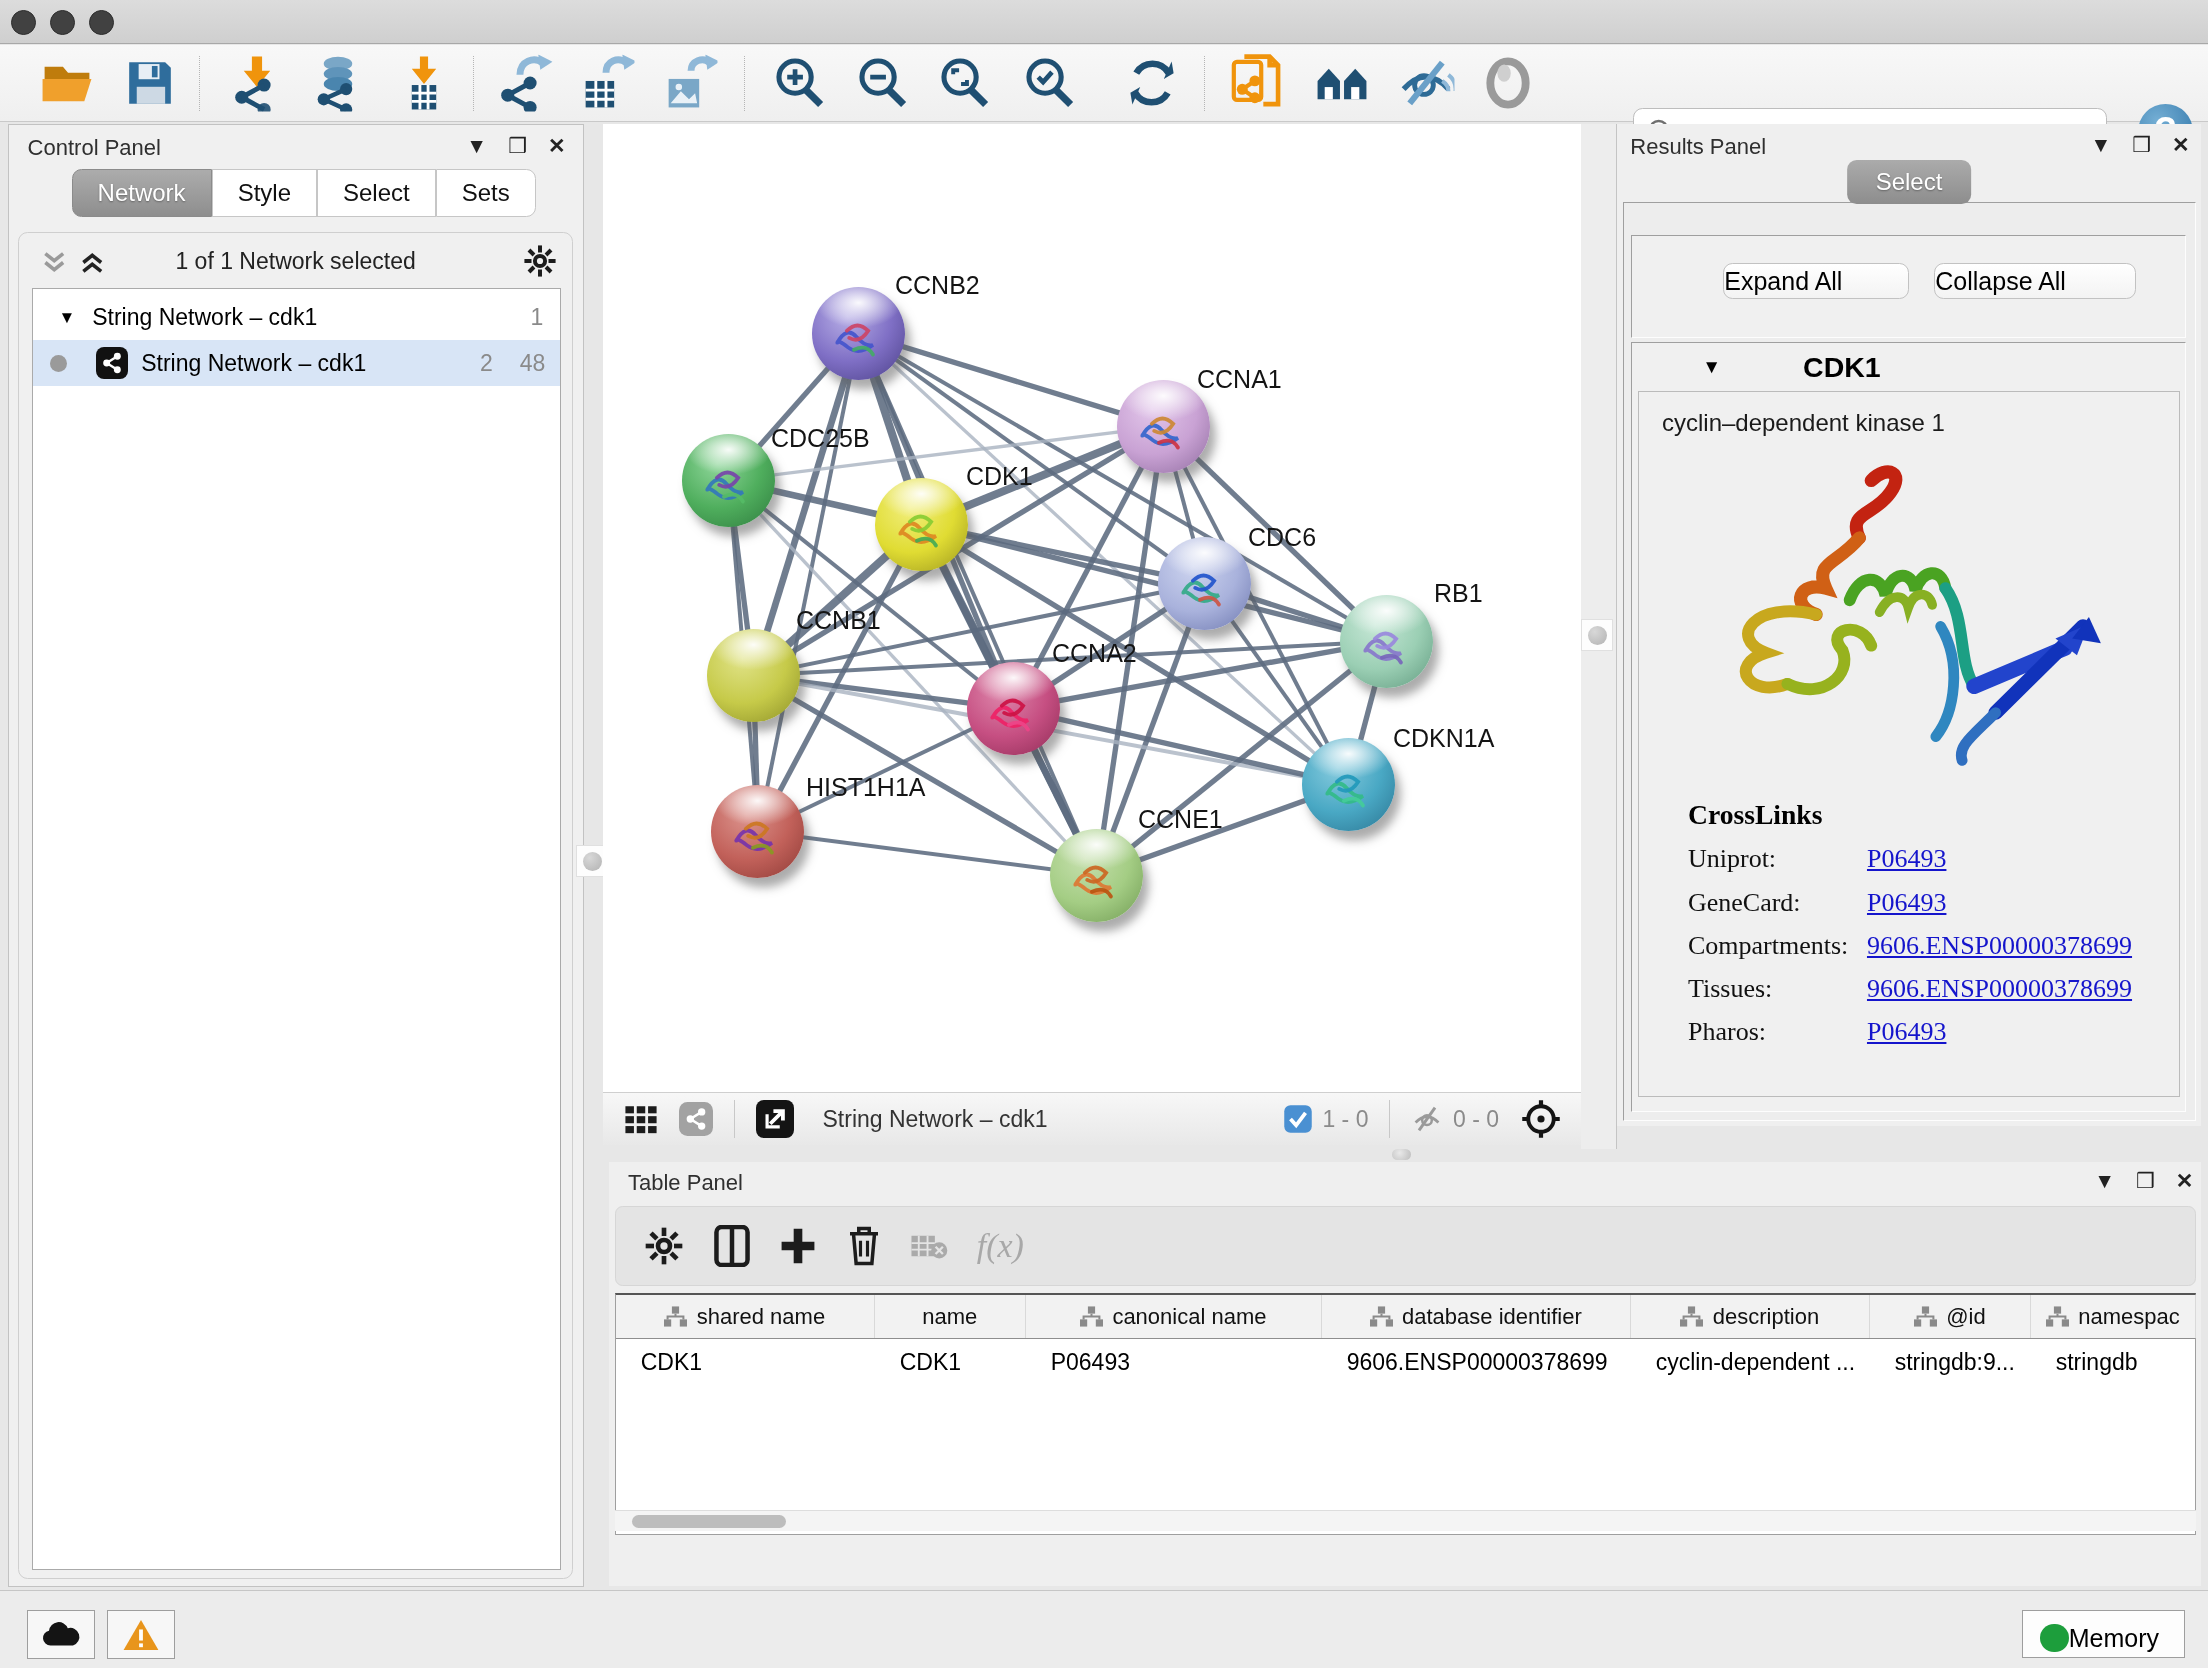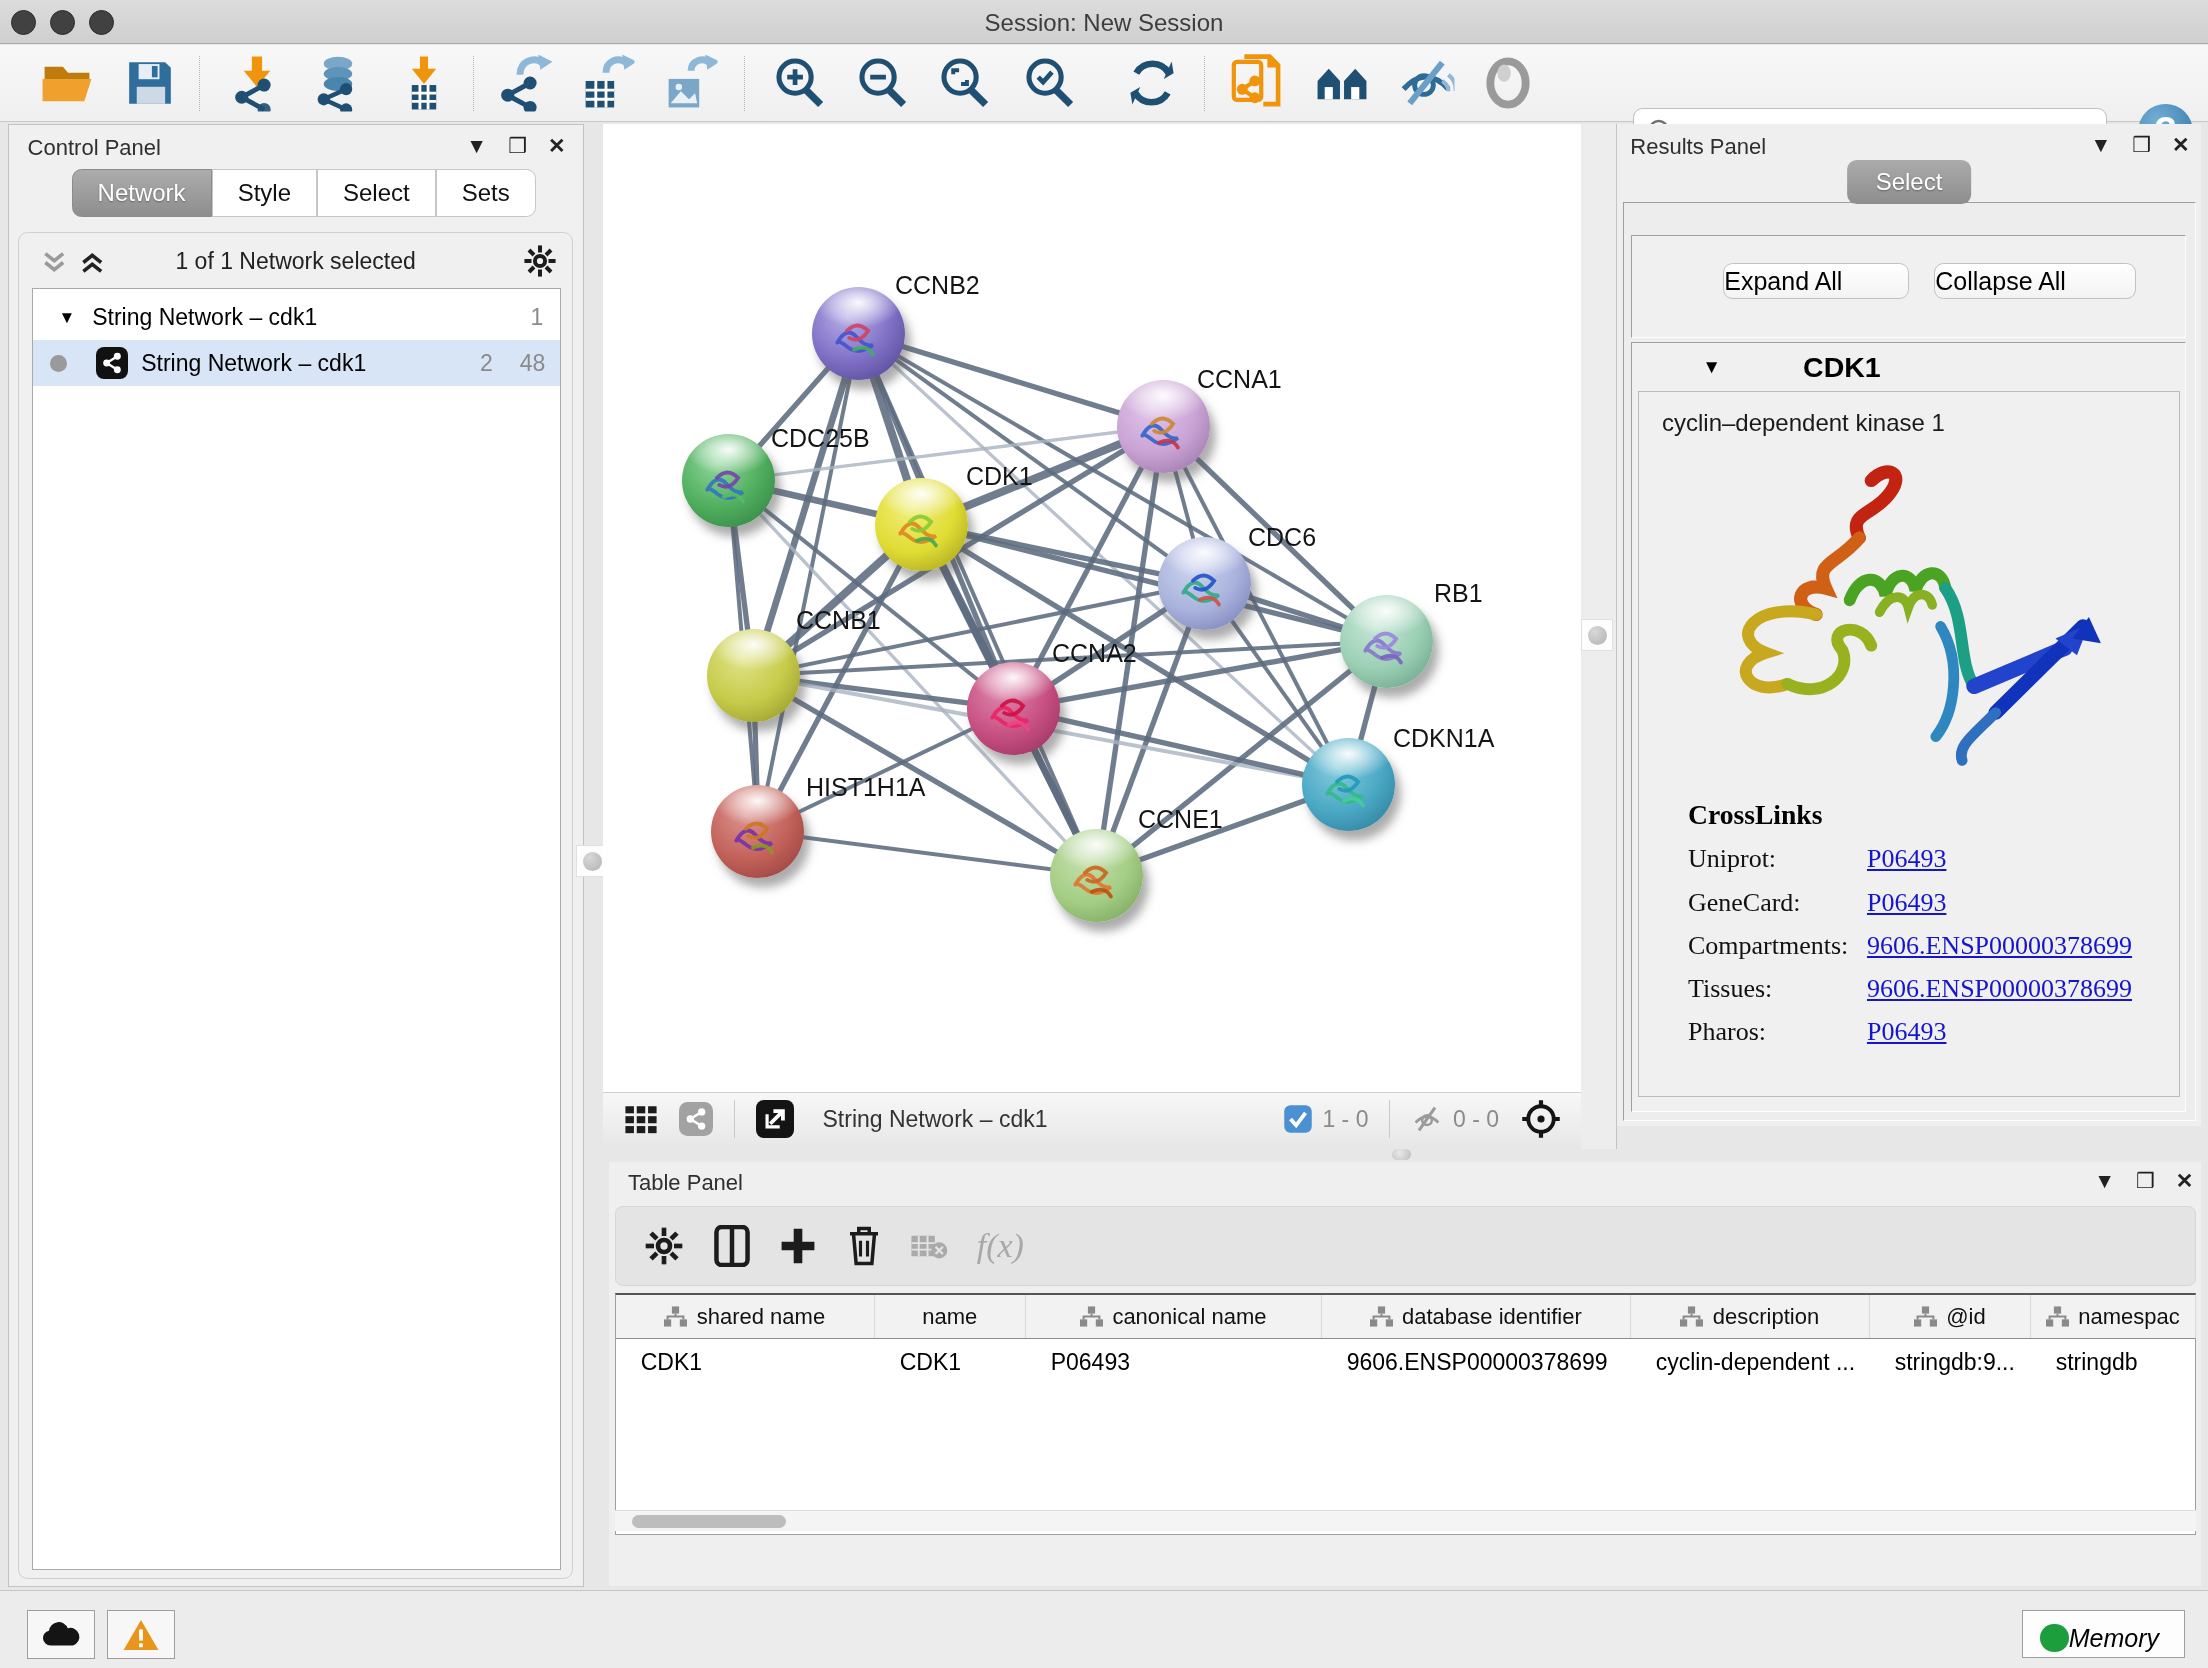--- a/index.html
+++ b/index.html
@@ -110,33 +110,32 @@
   #tbl-hscroll { position:absolute; left:5.7px; top:348px; width:1581px; height:21px; background:#f4f4f4; border-top:1px solid #ddd; }
   #tbl-thumb { position:absolute; left:17px; top:3.8px; width:154px; height:13.3px; border-radius:6.7px; background:#bdbdbd; }
   #tbl-tabs { position:absolute; left:50%; transform:translateX(-50%); top:390px; display:flex; }
 
   
   #statusbar { position:absolute; left:0; top:1590px; width:2208px; height:78px;
     background:#ececec; border-top:1.9px solid #c6c6c6; }
   .sb-btn { position:absolute; top:19px; width:68px; height:49px; background:#f7f7f7;
     border:1.9px solid #9e9e9e; display:flex; align-items:center; justify-content:center; }
   #memory-btn { position:absolute; right:23px; top:19px; height:48px; padding:8px 25px 0 17px;
-    background:#fdfdfd; border:1.9px solid #9e9e9e; display:flex; align-items:center; gap:0; font-size:25px;font-style:italic; }
+    background:#fdfdfd; border:1.9px solid #9e9e9e; display:flex; align-items:center; gap:0; font-size:25px; }
   #memory-dot { width:28.5px; height:28.5px; border-radius:50%; background:#1d9e3c; }
 </style>
 </head>
 <body>
 
 <div id="root">
 
   <div id="titlebar">
     <div class="tl" style="left:11.4px"></div>
     <div class="tl" style="left:50px"></div>
     <div class="tl" style="left:89px"></div>
-    <div id="win-title">Session: New Session</div>
   </div>
 
   <div id="toolbar">
     <div class="tbtn" style="left:67px">
       <svg width="57" height="57" viewBox="0 0 28 28">
         <path d="M3 6h9l2.5 3H25v4H3z" fill="#bf7c0c"></path>
           <path d="M2 12h24l-3.5 11H2z" fill="#f0a02c"></path>
       </svg>
     </div>
     <div class="tbtn" style="left:150px">

